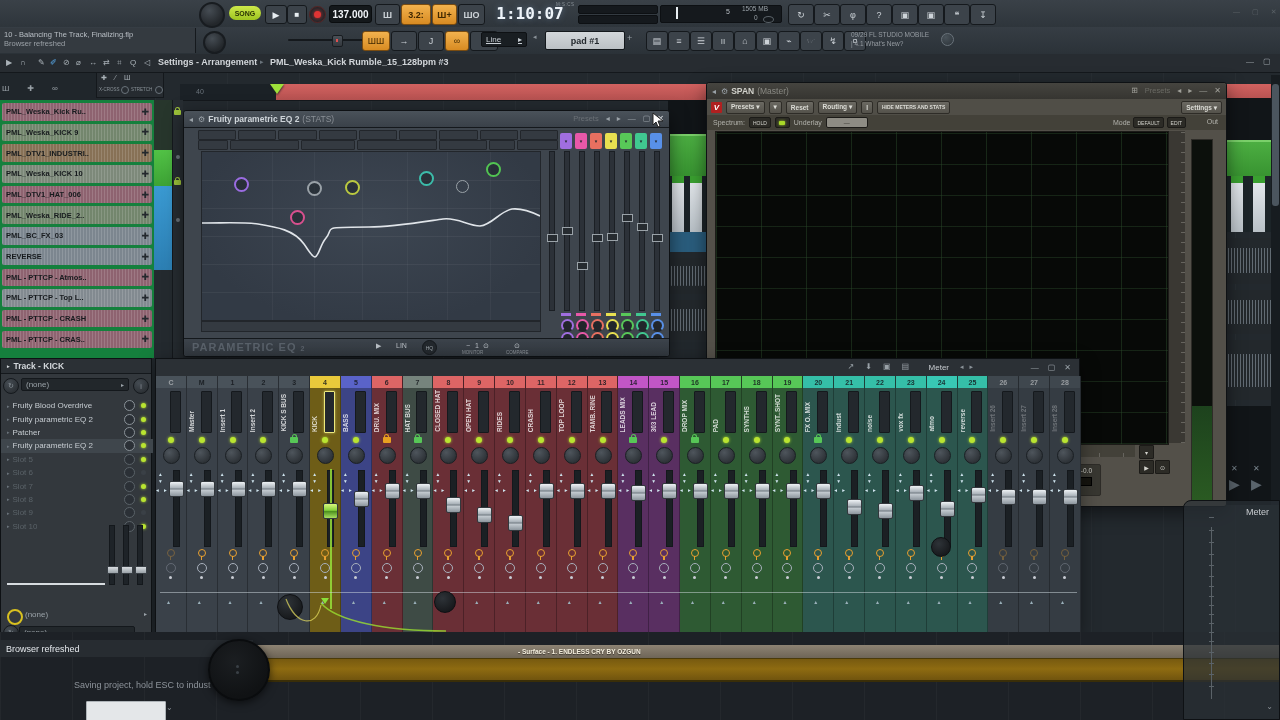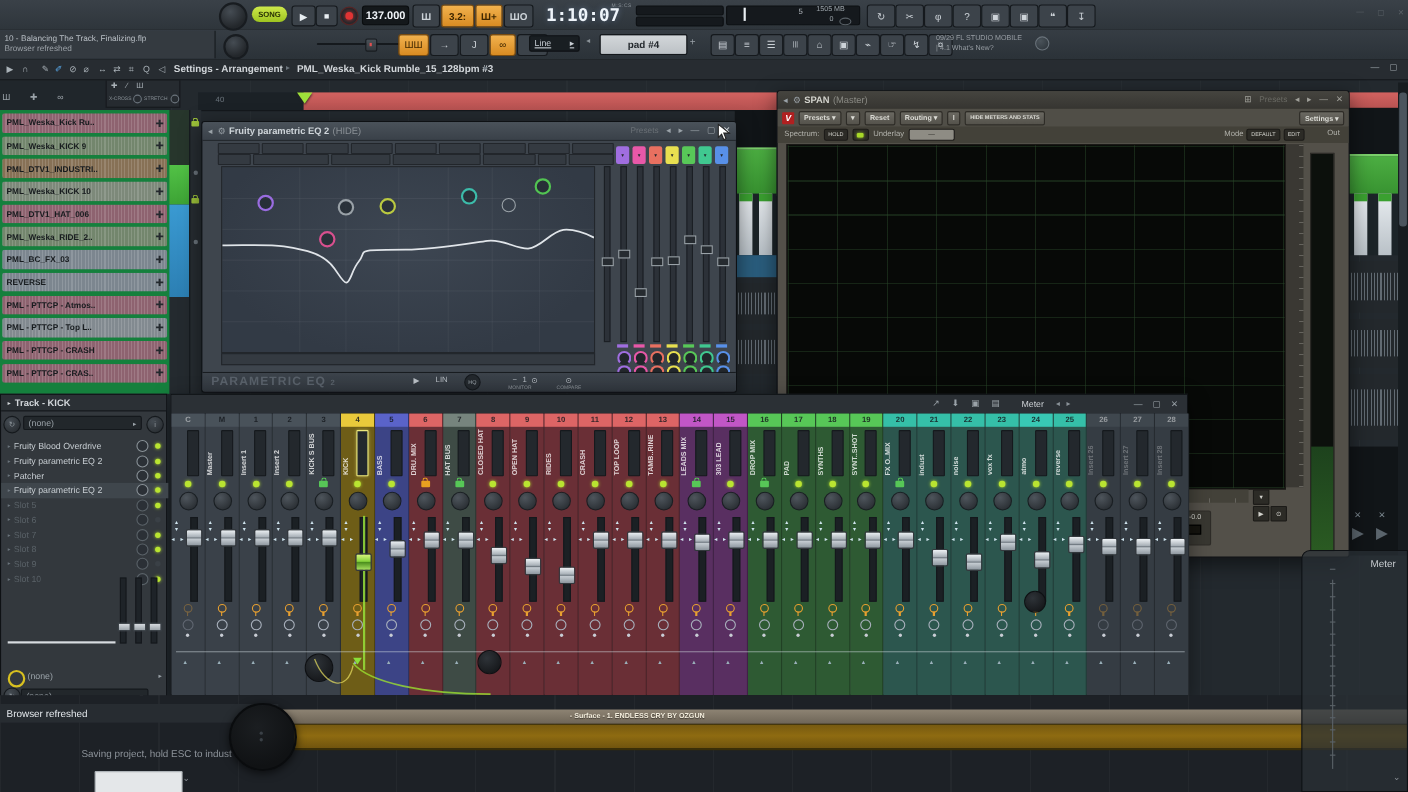--- a/index.html
+++ b/index.html
@@ -493,21 +493,21 @@
   <div class="abs box r2-ico orange" style="left:362px;width:26px">ШШ</div>
   <div class="abs box r2-ico" style="left:391px;width:24px">→</div>
   <div class="abs box r2-ico" style="left:418px;width:24px">Ј</div>
   <div class="abs box r2-ico orange" style="left:445px;width:22px">∞</div>
   <div class="abs box r2-ico" style="left:470px;width:26px">∩</div>
   <div class="abs" id="line-sel">
     <span>Line</span>
     <span>▸</span>
   </div>
   <span class="abs" id="pat-left">◂</span>
-  <div class="abs" id="pattern-box">pad #4</div>
+  <div class="abs" id="pattern-box">pad #1</div>
   <span class="abs" id="pat-plus">+</span>
   <div class="abs box pnl-ico" style="left:646px">▤</div>
   <div class="abs box pnl-ico" style="left:668px">≡</div>
   <div class="abs box pnl-ico" style="left:690px">☰</div>
   <div class="abs box pnl-ico" style="left:712px;font-size:6px">|||</div>
   <div class="abs box pnl-ico" style="left:734px">⌂</div>
   <div class="abs box pnl-ico" style="left:756px">▣</div>
   <div class="abs box pnl-ico" style="left:778px">⌁</div>
   <div class="abs box pnl-ico" style="left:800px">☞</div>
   <div class="abs box pnl-ico" style="left:822px">↯</div>
@@ -537,21 +537,21 @@
     <span>—</span>
     <span>▢</span>
     <span>✕</span>
   </div>
 
   <div class="abs" id="eq">
     <div id="eq-title">
       <span class="wt-ico">◂</span>
       <span class="wt-ico">⚙</span>
       <span class="tt">Fruity parametric EQ 2</span>
-      <span class="sub">(HIDE)</span>
+      <span class="sub">(STATS)</span>
       <div id="eq-right">
         <span class="dim">Presets</span>
         <span>◂</span>
         <span>▸</span>
         <span>—</span>
         <span>▢</span>
         <span style="color:#e0e4e8">✕</span>
       </div>
     </div>
     <div class="bandrow" style="top:19px;width:360px">

